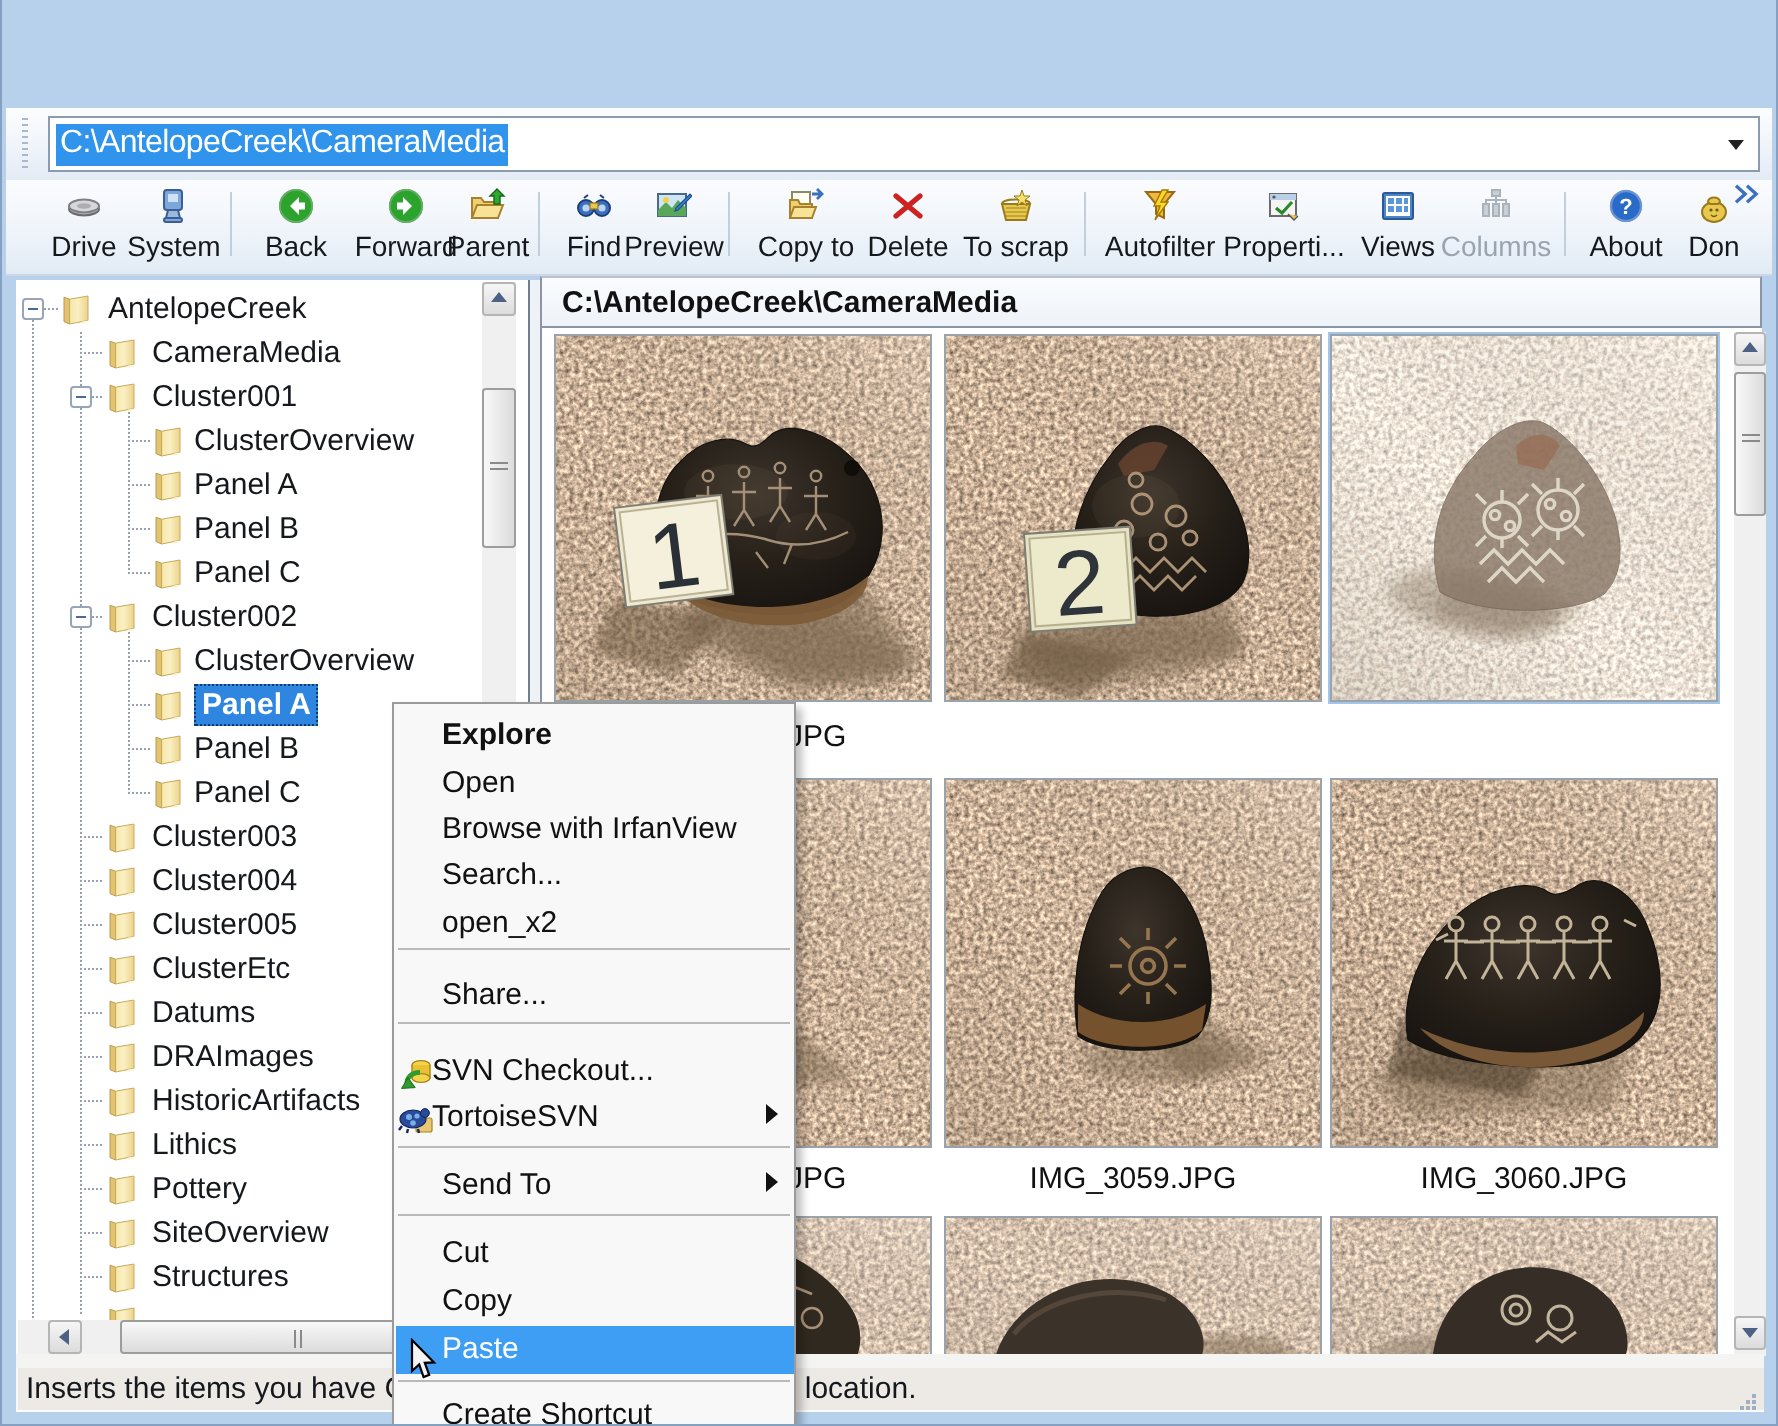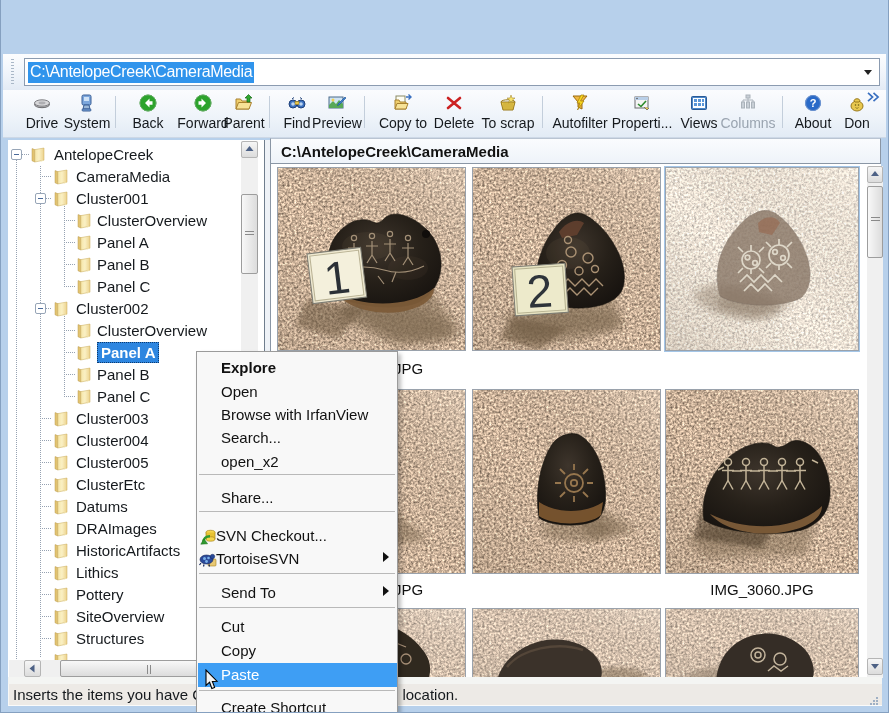--- a/index.html
+++ b/index.html
@@ -540,20 +540,21 @@
           <path d="M50 72 C52 48 66 32 88 26 C110 21 133 30 143 46 C149 57 149 67 145 72 Z" fill="#352d26"></path>
           <g stroke="#c3b49c" stroke-width="1.5" fill="none">
             <circle cx="92" cy="46" r="7"></circle>
             <circle cx="92" cy="46" r="3"></circle>
             <circle cx="114" cy="50" r="6"></circle>
             <path d="M102 62 l6 -5 l7 5 l7 -5"></path>
           </g>
         </svg></div>
     <div class="flabel" style="left:6px;top:196px;width:189px">IMG_3050.JPG</div>
     <div class="flabel" style="left:6px;top:417px;width:189px">IMG_3057.JPG</div>
+    <div class="flabel" style="left:201px;top:417px;width:189px">IMG_3059.JPG</div>
     <div class="flabel" style="left:394px;top:417px;width:194px">IMG_3060.JPG</div>
     <div class="sb" style="left:596px;top:2px;width:16px;height:512px"></div>
     <div class="sbtn" style="left:596px;top:2px;width:16px;height:17px"><svg width="14" height="15" viewBox="0 0 14 15">
           <path d="M7 4 L11 9 L3 9 Z" fill="#4d6185"></path>
         </svg></div>
     <div class="sbtn" style="left:596px;top:494px;width:16px;height:17px"><svg width="14" height="15" viewBox="0 0 14 15">
           <path d="M7 10 L11 5 L3 5 Z" fill="#4d6185"></path>
         </svg></div>
     <div class="sthumb vth" style="left:596px;top:22px;width:16px;height:72px">
         <div class="grip" style="top:30px;left:3px"></div>

